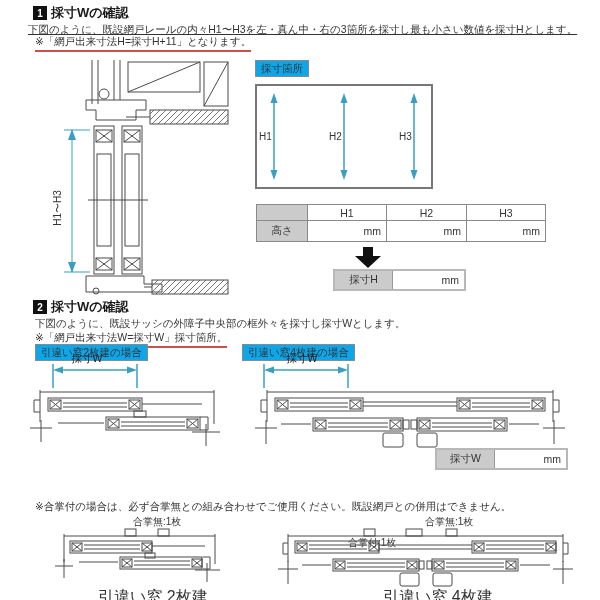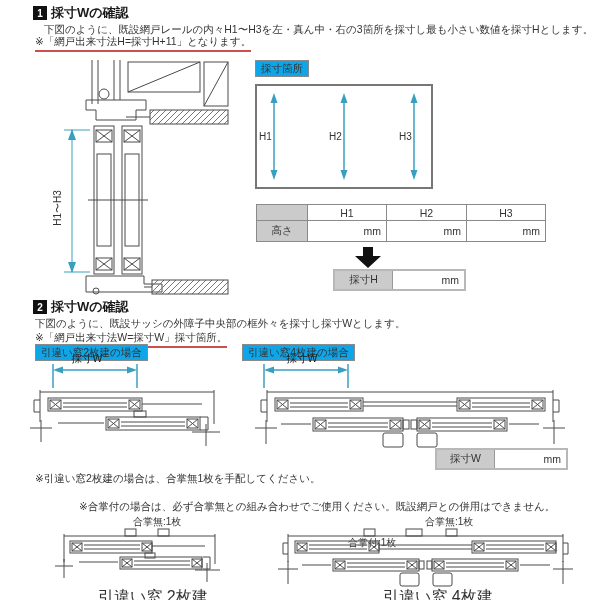--- a/index.html
+++ b/index.html
@@ -29,21 +29,21 @@
 </style>
 </head>
 <body>
 
 <div class="page">
 
   <div class="abs sec-title" style="left:33px;top:4px;">
     <span class="badge">1</span>
     <span>採寸Wの確認</span>
   </div>
-  <div class="abs body-text" style="left:44px;top:23px;">下図のように、既設網戸レールの内々H1〜H3を左・真ん中・右の3箇所を採寸し最も小さい数値を採寸Hとします。</div>
+  <div class="abs body-text" style="left:28px;top:23px;text-decoration:underline;">下図のように、既設網戸レールの内々H1〜H3を左・真ん中・右の3箇所を採寸し最も小さい数値を採寸Hとします。</div>
   <div class="abs body-text" style="left:35px;top:35px;">
     <span class="red-underline">※「網戸出来寸法H=採寸H+11」となります。</span>
   </div>
 
   <svg class="abs" style="left:30px;top:60px;" width="200" height="235" viewBox="0 0 200 235">
     <defs>
       <pattern id="hatch1" width="6" height="6" patternUnits="userSpaceOnUse">
         <path d="M0,6 L6,0" stroke="#777" stroke-width="1"></path>
       </pattern>
       <g id="xbV" stroke="#4a4a4a" fill="none">
@@ -289,22 +289,21 @@
 
   <table class="rt abs" style="left:435px;top:448px;">
     <tbody>
         <tr style="height:20px;">
       <td class="gray cc" style="width:57px;">採寸W</td>
       <td class="mm" style="width:66px;">mm</td>
     </tr>
   </tbody>
     </table>
 
-  <div class="abs body-text" style="left:35px;top:472px;">※引違い窓2枚建の場合は、合掌無1枚を手配してください。</div>
-  <div class="abs body-text" style="left:35px;top:500px;margin-left:44px;">※合掌付の場合は、必ず合掌無との組み合わせでご使用ください。既設網戸との併用はできません。</div>
+  <div class="abs body-text" style="left:35px;top:500px;">※合掌付の場合は、必ず合掌無との組み合わせでご使用ください。既設網戸との併用はできません。</div>
 
   <div class="abs small-tag" style="left:133px;top:515px;">合掌無:1枚</div>
   <svg class="abs" style="left:55px;top:528px;" width="165" height="58" viewBox="0 0 165 58">
     <defs>
       <g id="xbC" stroke="#4a4a4a" fill="none">
         <rect x="0" y="0" width="10" height="8"></rect>
         <line x1="0" y1="0" x2="10" y2="8"></line>
           <line x1="0" y1="8" x2="10" y2="0"></line>
       </g>
     </defs>

